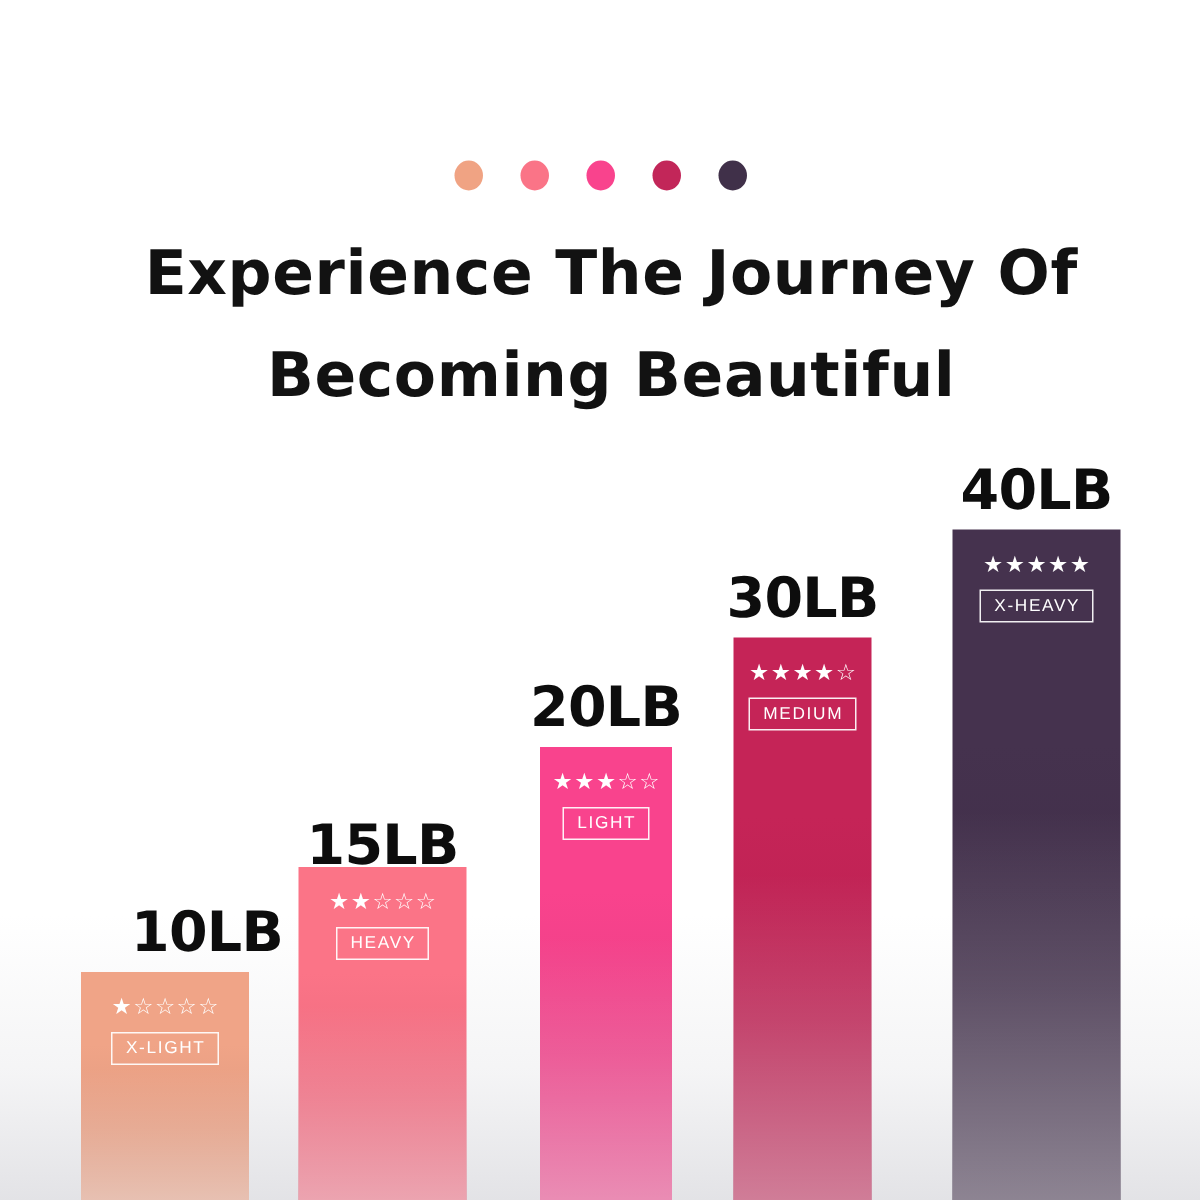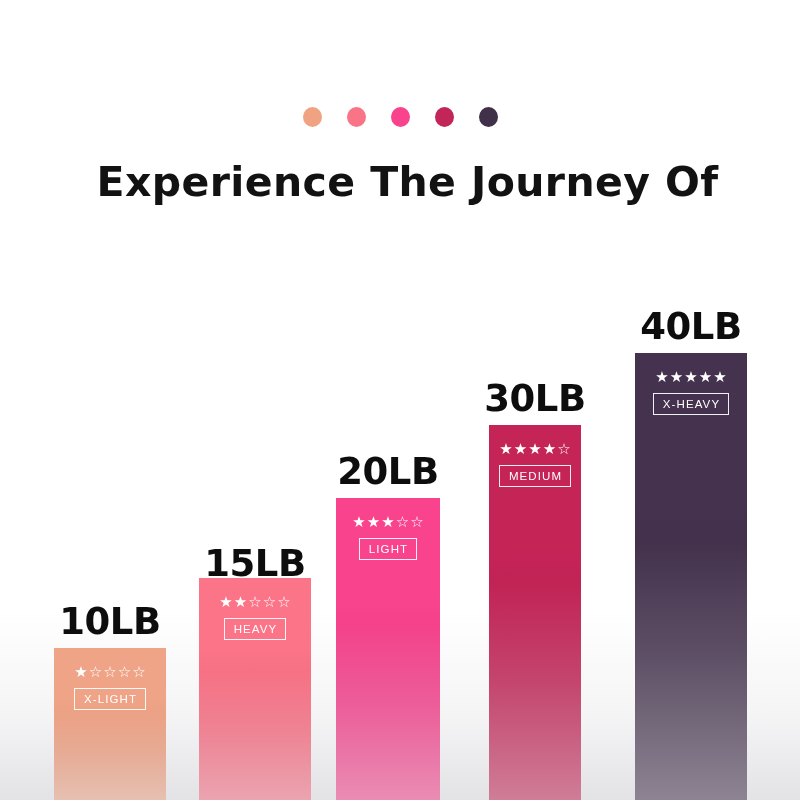--- a/index.html
+++ b/index.html
@@ -171,25 +171,26 @@
   <div id="dot-row">
       <div class="dot" style="background: rgb(240, 163, 131);"></div>
       <div class="dot" style="background: rgb(250, 116, 135);"></div>
       <div class="dot" style="background: rgb(249, 67, 141);"></div>
       <div class="dot" style="background: rgb(194, 38, 89);"></div>
       <div class="dot" style="background: rgb(64, 48, 73);"></div>
     </div>
 
   <div id="headline">
     <span class="headline-line">Experience The Journey Of</span>
+    <span class="headline-line">Becoming Beautiful</span>
   </div>
 
   <div id="chart">
       <div class="bar-group" style="left: 54px; width: 112px; height: 204px;">
-        <div class="bar-lb-label" style="bottom: 158px;">10LB</div>
+        <div class="bar-lb-label" style="bottom: 158px; margin-left: 28px;">10LB</div>
         <div class="bar" style="height: 152px; background: linear-gradient(rgb(240, 164, 135) 0%, rgb(240, 164, 135) 32%, rgb(214, 147, 122) 100%);">
           <div class="bar-fade"></div>
           <div class="bar-content">
             <div class="stars">
               <span class="star">★</span>
               <span class="star">☆</span>
               <span class="star">☆</span>
               <span class="star">☆</span>
               <span class="star">☆</span>
             </div>
@@ -206,21 +207,21 @@
               <span class="star">★</span>
               <span class="star">★</span>
               <span class="star">☆</span>
               <span class="star">☆</span>
               <span class="star">☆</span>
             </div>
             <div class="badge">HEAVY</div>
           </div>
         </div>
       </div>
-      <div class="bar-group" style="left: 336px; width: 104px; height: 354px; text-decoration: underline;">
+      <div class="bar-group" style="left: 360px; width: 88px; height: 354px; text-decoration: underline;">
         <div class="bar-lb-label" style="bottom: 308px;">20LB</div>
         <div class="bar" style="height: 302px; background: linear-gradient(rgb(249, 67, 141) 0%, rgb(249, 67, 141) 32%, rgb(219, 58, 126) 100%);">
           <div class="bar-fade"></div>
           <div class="bar-content">
             <div class="stars">
               <span class="star">★</span>
               <span class="star">★</span>
               <span class="star">★</span>
               <span class="star">☆</span>
               <span class="star">☆</span>

